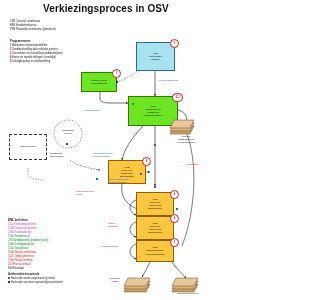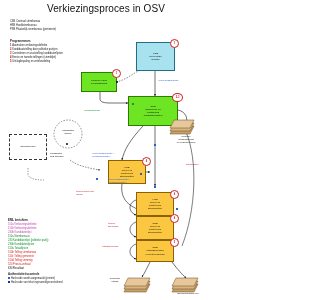--- a/index.html
+++ b/index.html
@@ -2,21 +2,21 @@
 <html><head>
 <meta charset="utf-8">
 <style>
   html,body{margin:0;padding:0;background:#ffffff;}
   body{width:212px;height:300px;position:relative;overflow:hidden;
        font-family:"Liberation Sans","DejaVu Sans",sans-serif;
        -webkit-font-smoothing:antialiased;}
   #canvas{position:absolute;left:0;top:0;width:212px;height:300px;}
   svg.layer{position:absolute;left:0;top:0;width:212px;height:300px;overflow:visible;}
   .title{position:absolute;left:0;top:3px;width:212px;text-align:center;
-         font-size:10px;color:#111;letter-spacing:.1px;}
+         font-size:10px;color:#111;letter-spacing:.1px;font-weight:bold;}
   .txtblk{position:absolute;font-size:2.6px;line-height:1.55;color:#1b1b1b;}
   .legend-title{font-weight:bold;font-size:2.9px;display:block;margin-bottom:.6px;}
   .li{display:block;white-space:nowrap;}
   .num{color:#c00000;font-weight:bold;}
   .node{position:absolute;box-sizing:border-box;display:flex;align-items:center;
         justify-content:center;text-align:center;font-size:2.5px;line-height:1.25;
         padding:1px;color:#111;}
   .n-blue{background:#a9e2ef;border:0.7px solid #1f6f86;}
   .n-green{background:#6ee522;border:0.7px solid #2f7a05;}
   .n-yellow{background:#fbc640;border:0.7px solid #8a6300;}

